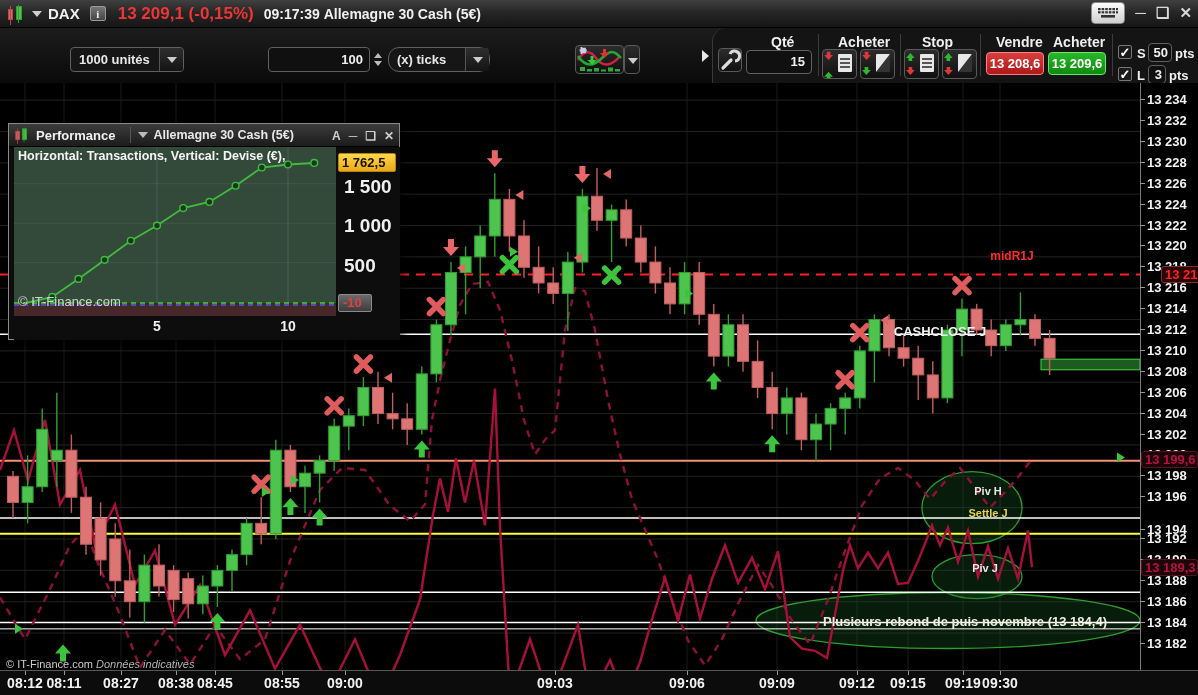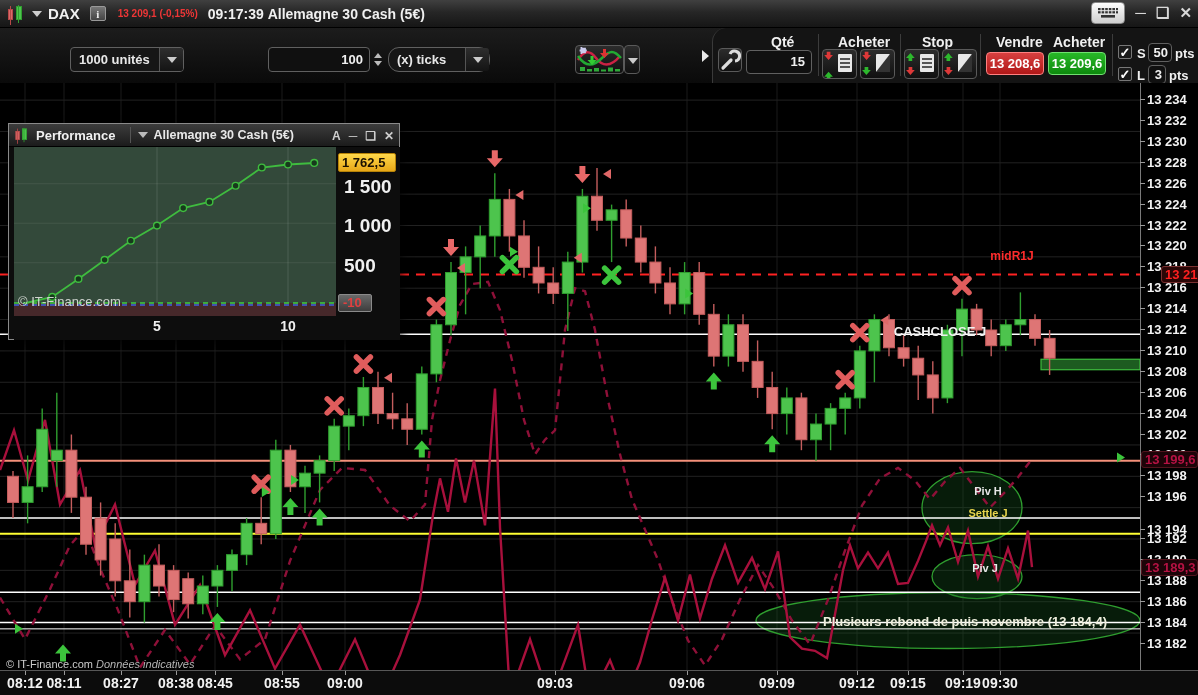--- a/index.html
+++ b/index.html
@@ -13,21 +13,21 @@
     display:flex; align-items:center; }
   .candle-ico { width:16px; height:18px; position:relative; margin-left:8px; }
   .candle-ico .c1 { position:absolute; left:0; top:4px; width:5px; height:11px; background:#d96a6a; border:1px solid #b84848; }
   .candle-ico .c1:before { content:""; position:absolute; left:1px; top:-4px; width:1px; height:19px; background:#b84848; }
   .candle-ico .c2 { position:absolute; left:8px; top:1px; width:6px; height:14px; background:#4dc44d; border:1px solid #2f9f2f; }
   .candle-ico .c2:before { content:""; position:absolute; left:1px; top:-2px; width:1px; height:18px; background:#2f9f2f; }
   .dd-caret { width:0; height:0; border-left:5px solid transparent; border-right:5px solid transparent; border-top:6px solid #cfcfcf; margin:0 6px 0 8px; }
   .tb-sym { color:#f0f0f0; font-weight:bold; font-size:15px; margin-right:10px; }
   .info-badge { width:16px; height:15px; background:linear-gradient(#777,#444); border:1px solid #999; border-radius:2px;
     color:#eee; font-size:11px; font-weight:bold; text-align:center; line-height:14px; font-family:"Liberation Serif",serif; margin-right:12px;}
-  .tb-price { color:#ee3636; font-weight:bold; font-size:10px; margin-right:10px; }
+  .tb-price { color:#ee3636; font-weight:bold; font-size:17px; margin-right:10px; }
   .tb-time { color:#f0f0f0; font-weight:bold; font-size:14px; }
   #win-controls { position:absolute; right:6px; top:2px; display:flex; align-items:center; gap:10px; }
   #kbd-btn { width:34px; height:22px; background:linear-gradient(#fdfdfd,#cfcfcf); border:1px solid #888; border-radius:4px;
     display:flex; align-items:center; justify-content:center; }
   .winbtn { color:#d8d8d8; font-size:15px; font-weight:bold; line-height:22px; }
 
   
   #toolbar { position:absolute; left:0; top:28px; width:1198px; height:55px; background:linear-gradient(#1c1c1c,#0a0a0a); }
   #trade-panel { position:absolute; left:712px; top:0px; width:486px; height:55px; background:#141414;
     border-left:1px solid #3a3a3a; border-radius:14px 0 0 0; }
@@ -552,20 +552,21 @@
       <span class="dd-caret" style="margin:0 5px 0 0; border-top-color:#bbb;"></span>
       <span class="t-inst">Allemagne 30 Cash (5€)</span>
       <div id="perf-controls">
         <span>A</span>
         <span>─</span>
         <span>❑</span>
         <span>✕</span>
       </div>
     </div>
     <div id="perf-plot">
+      <span id="perf-overlay-text">Horizontal: Transactions, Vertical: Devise (€),</span>
       <span id="perf-watermark">© IT-Finance.com</span>
       <svg id="perf-chart" width="322" height="169">
           <line x1="143" y1="0" x2="143" y2="169" stroke="rgba(255,255,255,0.13)"></line>
           <line x1="274" y1="0" x2="274" y2="169" stroke="rgba(255,255,255,0.13)"></line>
           <line x1="0" y1="115.71000000000001" x2="322" y2="115.71000000000001" stroke="rgba(255,255,255,0.08)"></line>
           <line x1="0" y1="76.21" x2="322" y2="76.21" stroke="rgba(255,255,255,0.08)"></line>
           <line x1="0" y1="36.709999999999994" x2="322" y2="36.709999999999994" stroke="rgba(255,255,255,0.08)"></line>
           <rect x="0" y="156" width="322" height="13" fill="#46282a"></rect>
           <line x1="0" y1="158" x2="322" y2="158" stroke="#4060e0" stroke-width="1.6" stroke-dasharray="5,4"></line>
           <line x1="0" y1="156" x2="322" y2="156" stroke="#3fd03f" stroke-width="1.6" stroke-dasharray="5,4"></line>

